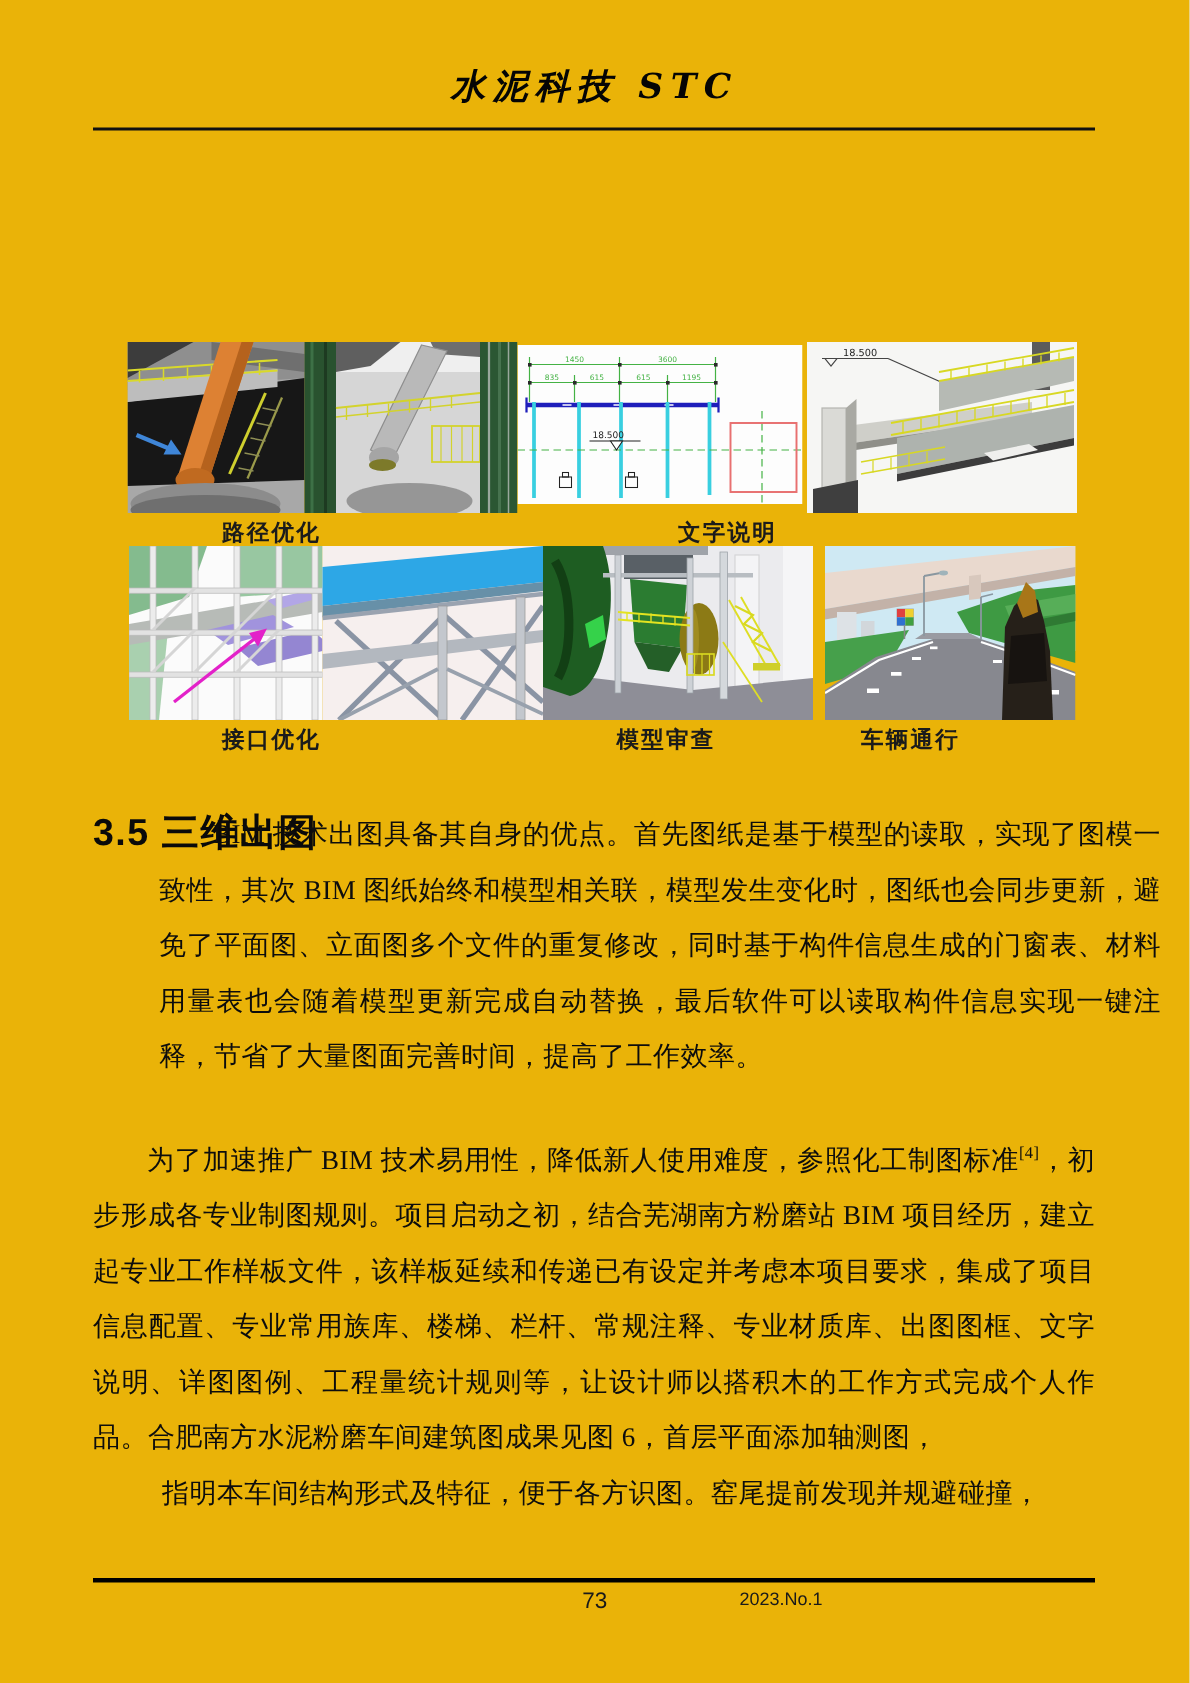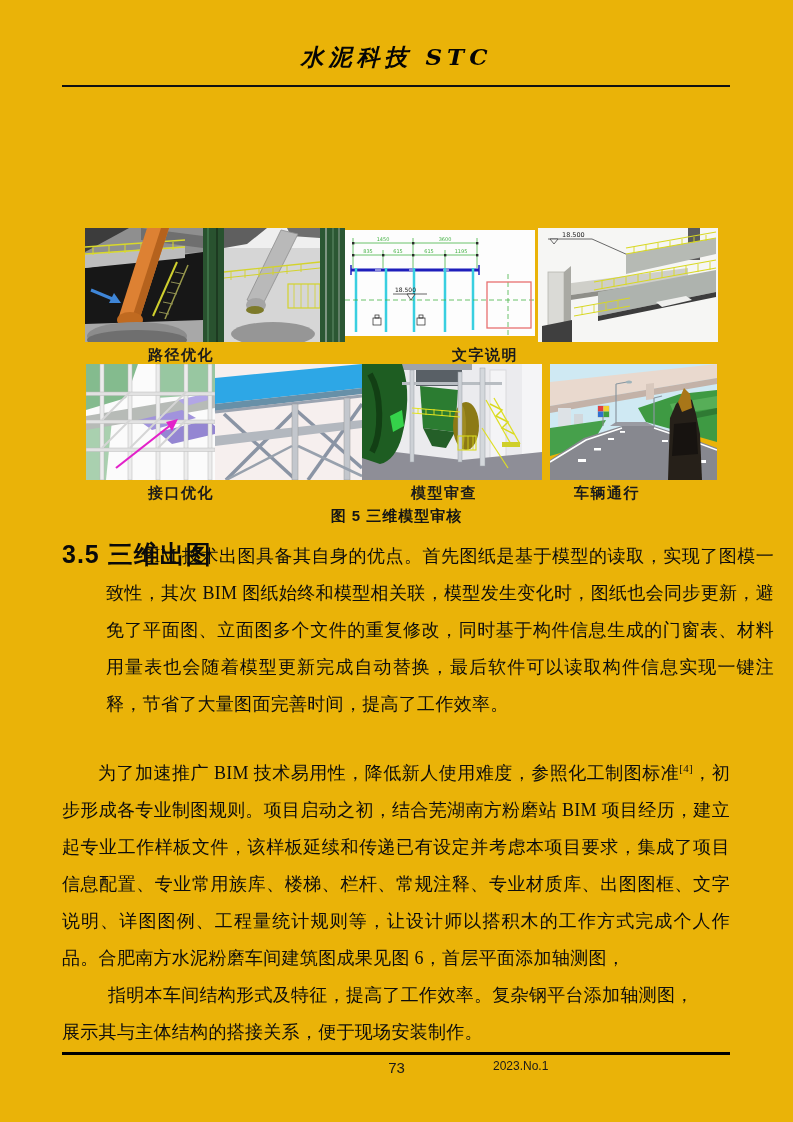--- a/index.html
+++ b/index.html
@@ -390,31 +390,29 @@
         <polygon points="118,116 120,54 126,40 134,32 142,36 146,50 150,70 152,116" fill="#262019"></polygon>
         <polygon points="128,38 134,24 140,30 142,44 132,48" fill="#a87618"></polygon>
         <polygon points="124,60 146,58 148,90 122,92" fill="#171310"></polygon>
       </g>
     </svg>
 
     <div class="abs fig-label" style="top:258px;left:148px;width:130px;">接口优化</div>
     <div class="abs fig-label" style="top:258px;left:411px;width:130px;">模型审查</div>
     <div class="abs fig-label" style="top:258px;left:574px;width:130px;">车辆通行</div>
 
-    <div class="abs fig-caption">图 5  三维模型审核</div>
   </div>
 
   <div class="abs section-heading">3.5 三维出图</div>
 
   <div class="abs body-par indent2" style="top:538px;margin-left:44px;">BIM 技术出图具备其自身的优点。首先图纸是基于模型的读取，实现了图模一致性，其次 BIM 图纸始终和模型相关联，模型发生变化时，图纸也会同步更新，避免了平面图、立面图多个文件的重复修改，同时基于构件信息生成的门窗表、材料用量表也会随着模型更新完成自动替换，最后软件可以读取构件信息实现一键注释，节省了大量图面完善时间，提高了工作效率。</div>
 
   <div class="abs body-par indent2" style="top:755px;">
     <span>为了加速推广 BIM 技术易用性，降低新人使用难度，参照化工制图标准</span><sup class="ref">[4]</sup><span>，初步形成各专业制图规则。项目启动之初，结合芜湖南方粉磨站 BIM 项目经历，建立起专业工作样板文件，该样板延续和传递已有设定并考虑本项目要求，集成了项目信息配置、专业常用族库、楼梯、栏杆、常规注释、专业材质库、出图图框、文字说明、详图图例、工程量统计规则等，让设计师以搭积木的工作方式完成个人作品。合肥南方水泥粉磨车间建筑图成果见图 6，首层平面添加轴测图，</span>
   </div>
 
-  <div class="abs body-par single-line" style="top:977px;left:108px;">指明本车间结构形式及特征，提高了工作效率。复杂钢平台添加轴测图，</div>
-  <div class="abs body-par single-line" style="top:1014px;">展示其与主体结构的搭接关系，便于现场安装制作。</div>
+  <div class="abs body-par single-line" style="top:977px;left:108px;">指明本车间结构形式及特征，便于各方识图。窑尾提前发现并规避碰撞，</div>
 
   <div class="abs footer-rule"></div>
   <div class="abs footer-page">73</div>
   <div class="abs footer-issue">2023.No.1</div>
 
 </div>
 
 </body></html>

